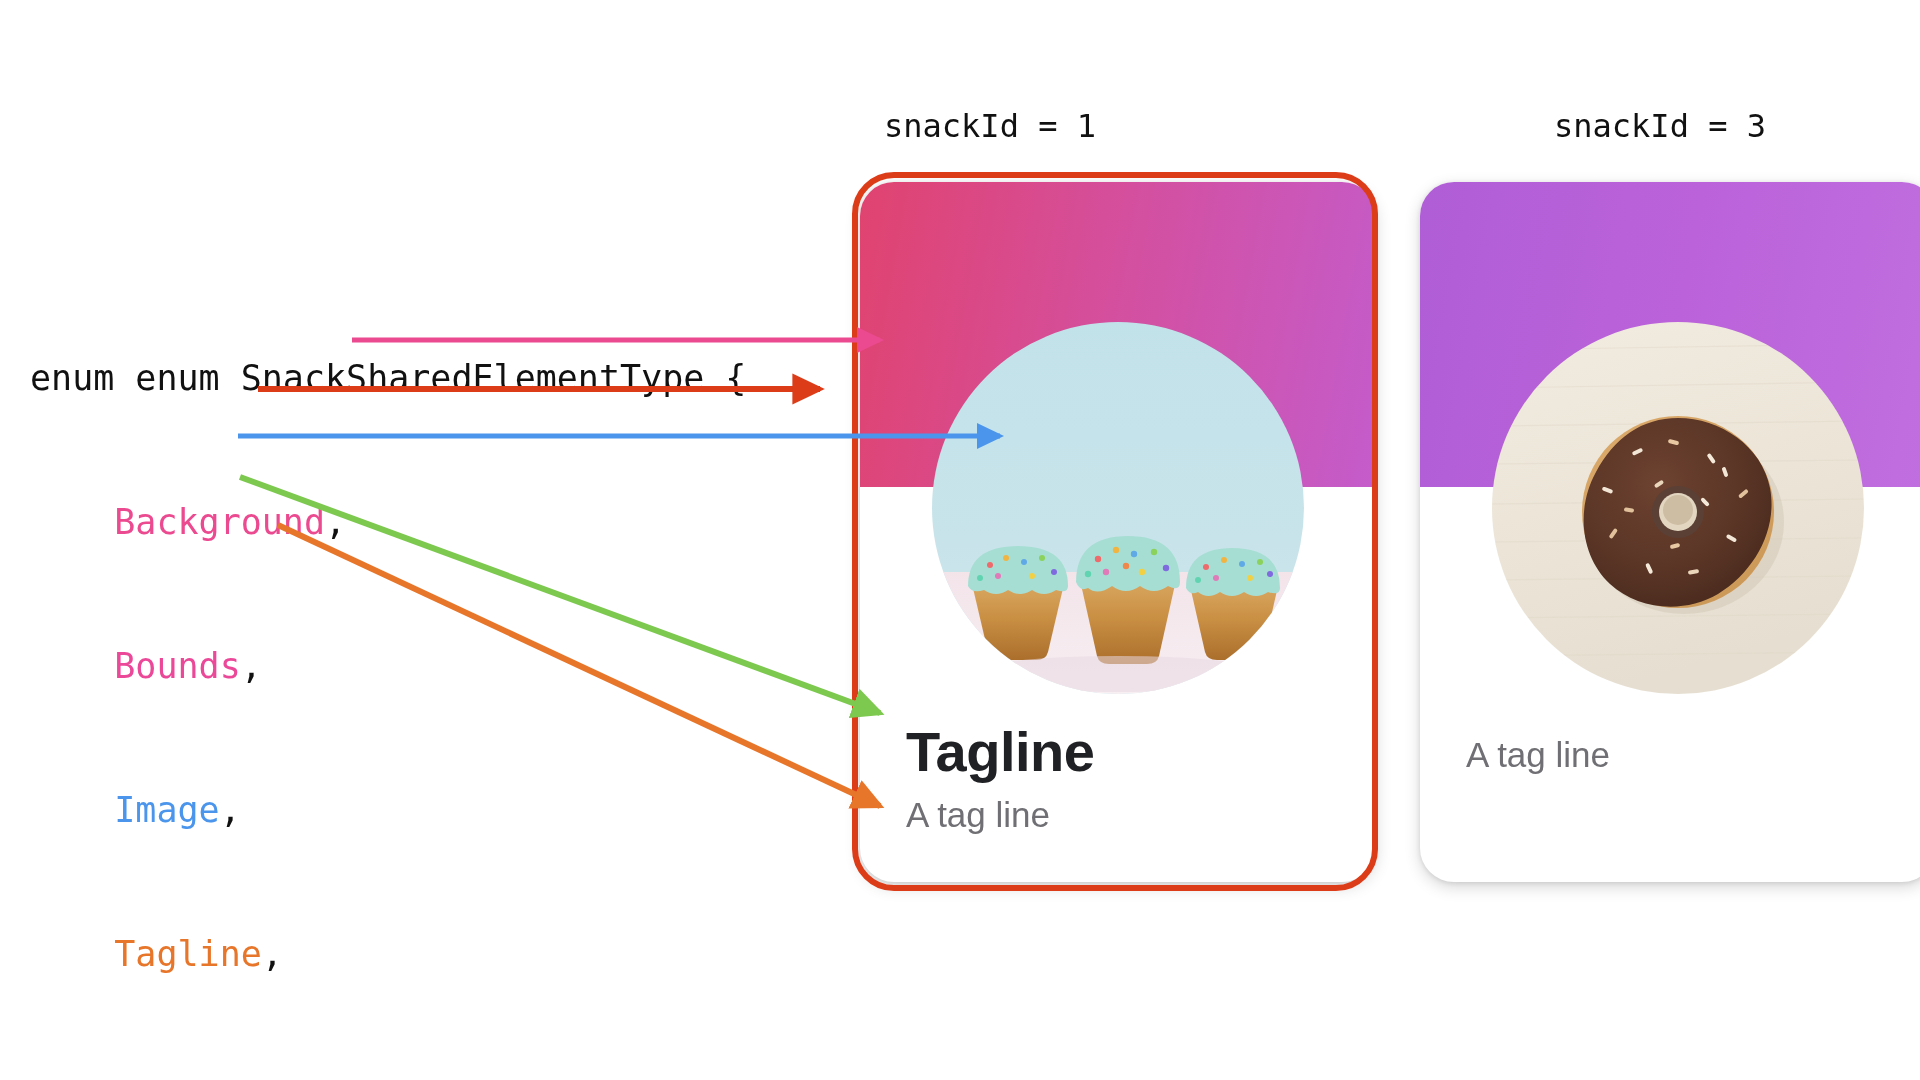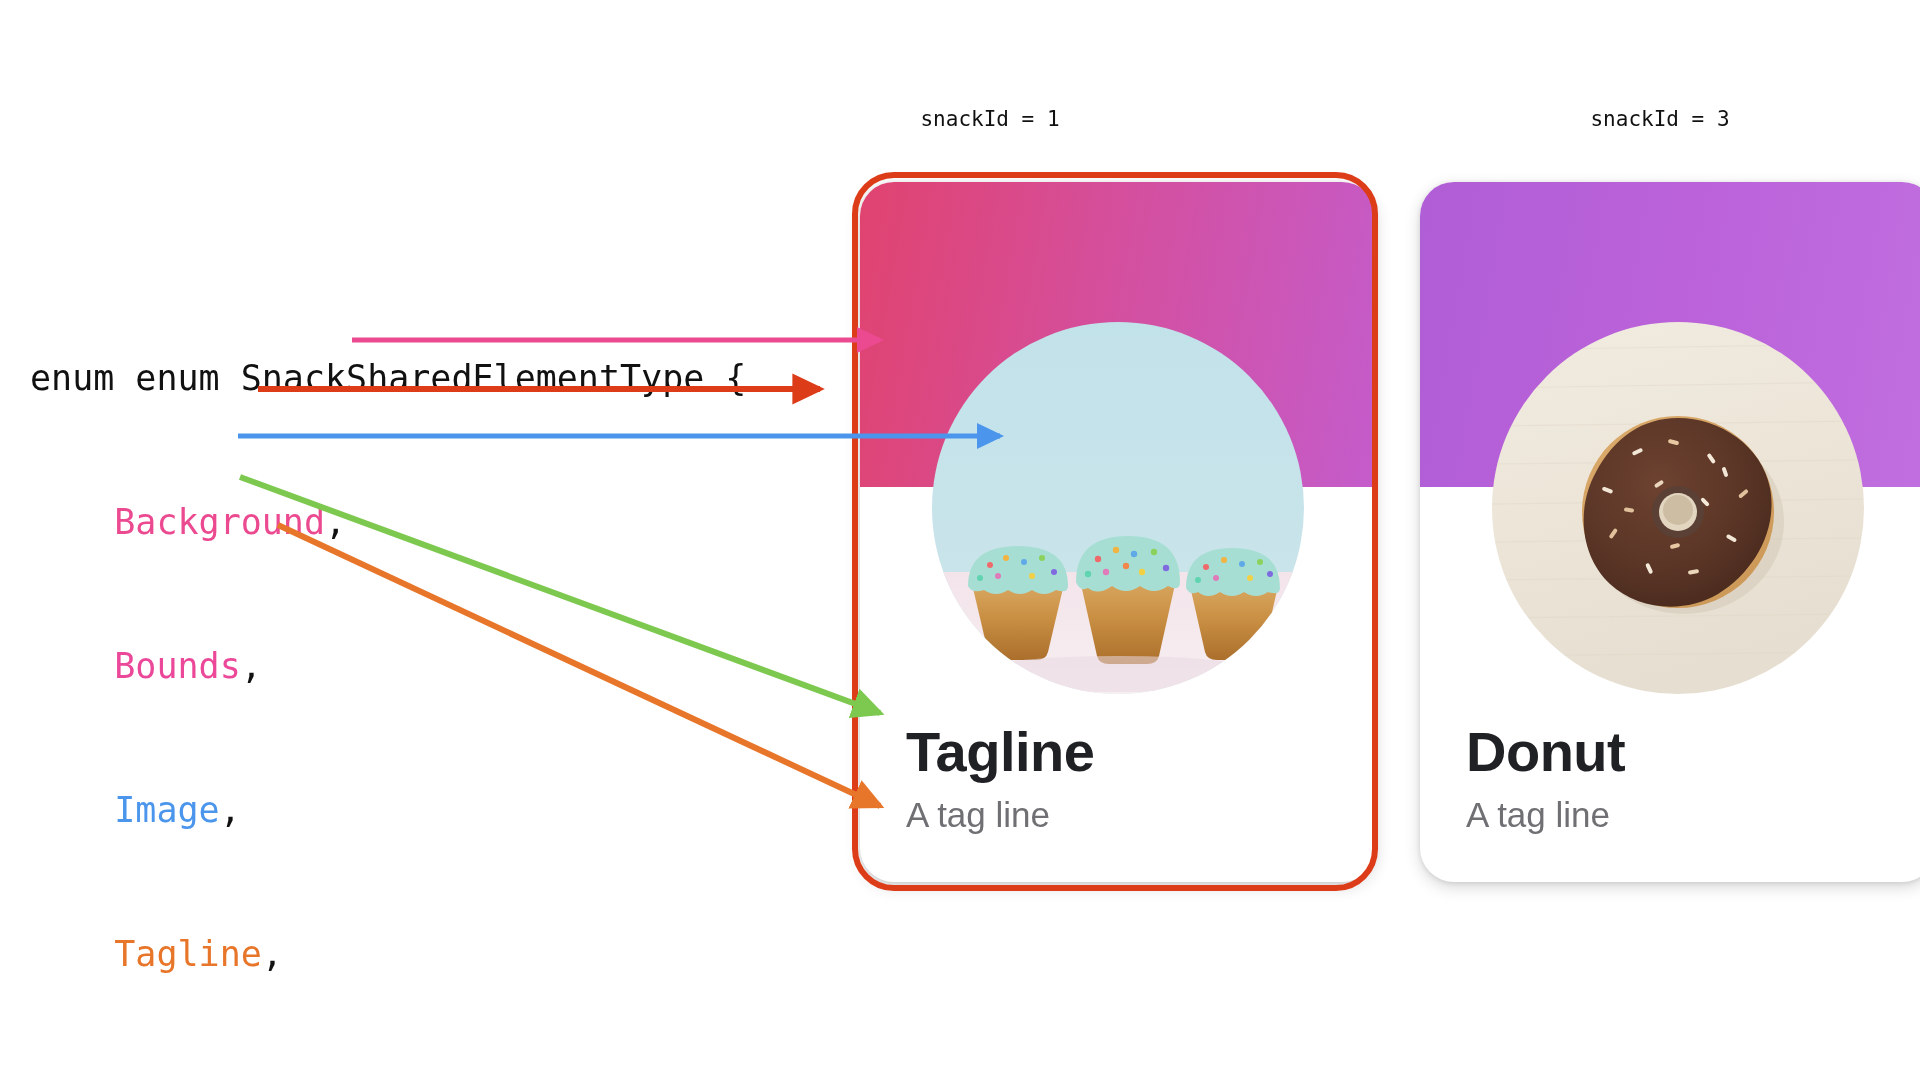--- a/index.html
+++ b/index.html
@@ -22,21 +22,21 @@
     white-space:pre;
     letter-spacing:0px;
   }
   .code .ln{display:block;height:48px;}
   .enumval{}
 
   
   .caption{
     position:absolute;
     font-family:"DejaVu Sans Mono","Liberation Mono",monospace;
-    font-size:21px;
+    font-size:32px;
     color:#111111;
     white-space:nowrap;
   }
   #caption-1{left:990px;top:107px;transform:translateX(-50%);}
   #caption-2{left:1660px;top:107px;transform:translateX(-50%);}
 
   
   .card{
     position:absolute;
     top:182px;
@@ -259,21 +259,20 @@
           <rect x="228" y="148" width="10" height="4" rx="2" fill="#f2e6d6" transform="rotate(70 233 150)"></rect>
           <rect x="132" y="186" width="10" height="4" rx="2" fill="#e0c19c" transform="rotate(10 137 188)"></rect>
         </g>
 
         <circle cx="186" cy="190" r="26" fill="#5b4036"></circle>
         <circle cx="186" cy="190" r="19" fill="#e3d6c0"></circle>
         <circle cx="186" cy="188" r="15" fill="#cdbda3"></circle>
       </svg>
     </div>
     <div class="card-text">
-      <div class="card-title">Donut</div>
       <div class="card-tagline">A tag line</div>
     </div>
   </div>
 
   <div id="bounds-outline"></div>
 
   <svg id="arrows" viewBox="0 0 1920 1080">
     <defs>
       <marker id="ah-pink" markerWidth="6" markerHeight="6" refX="4.6" refY="3" orient="auto">
         <path d="M0,0.4 L5.4,3 L0,5.6 Z" fill="#ec4a90"></path>

